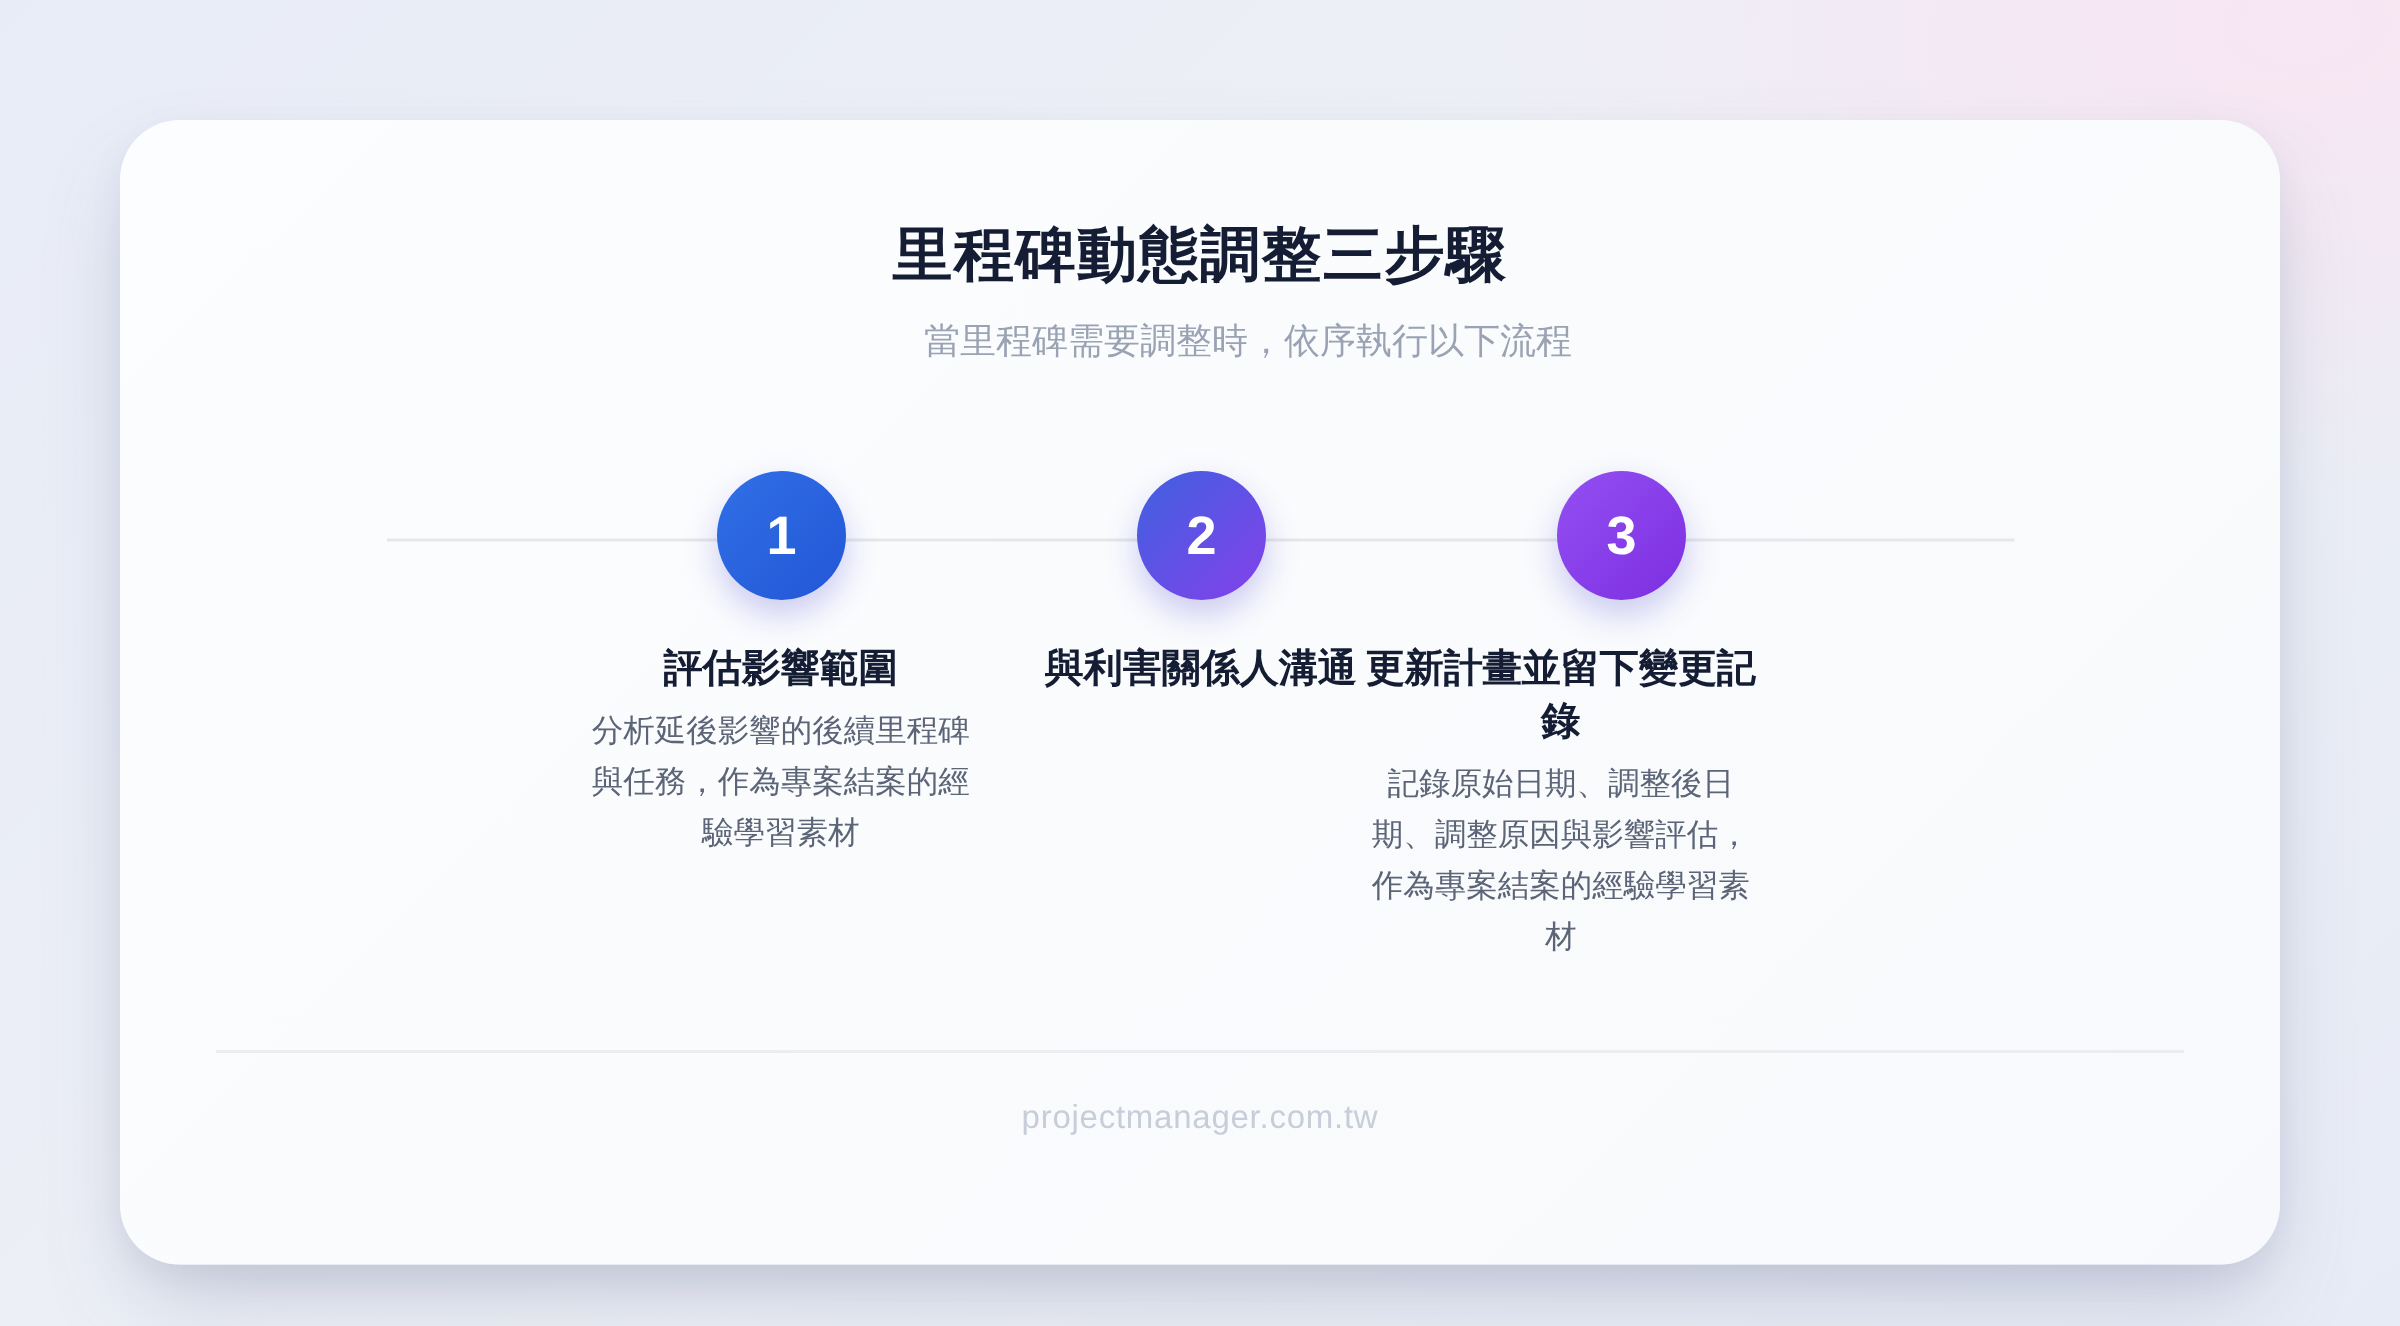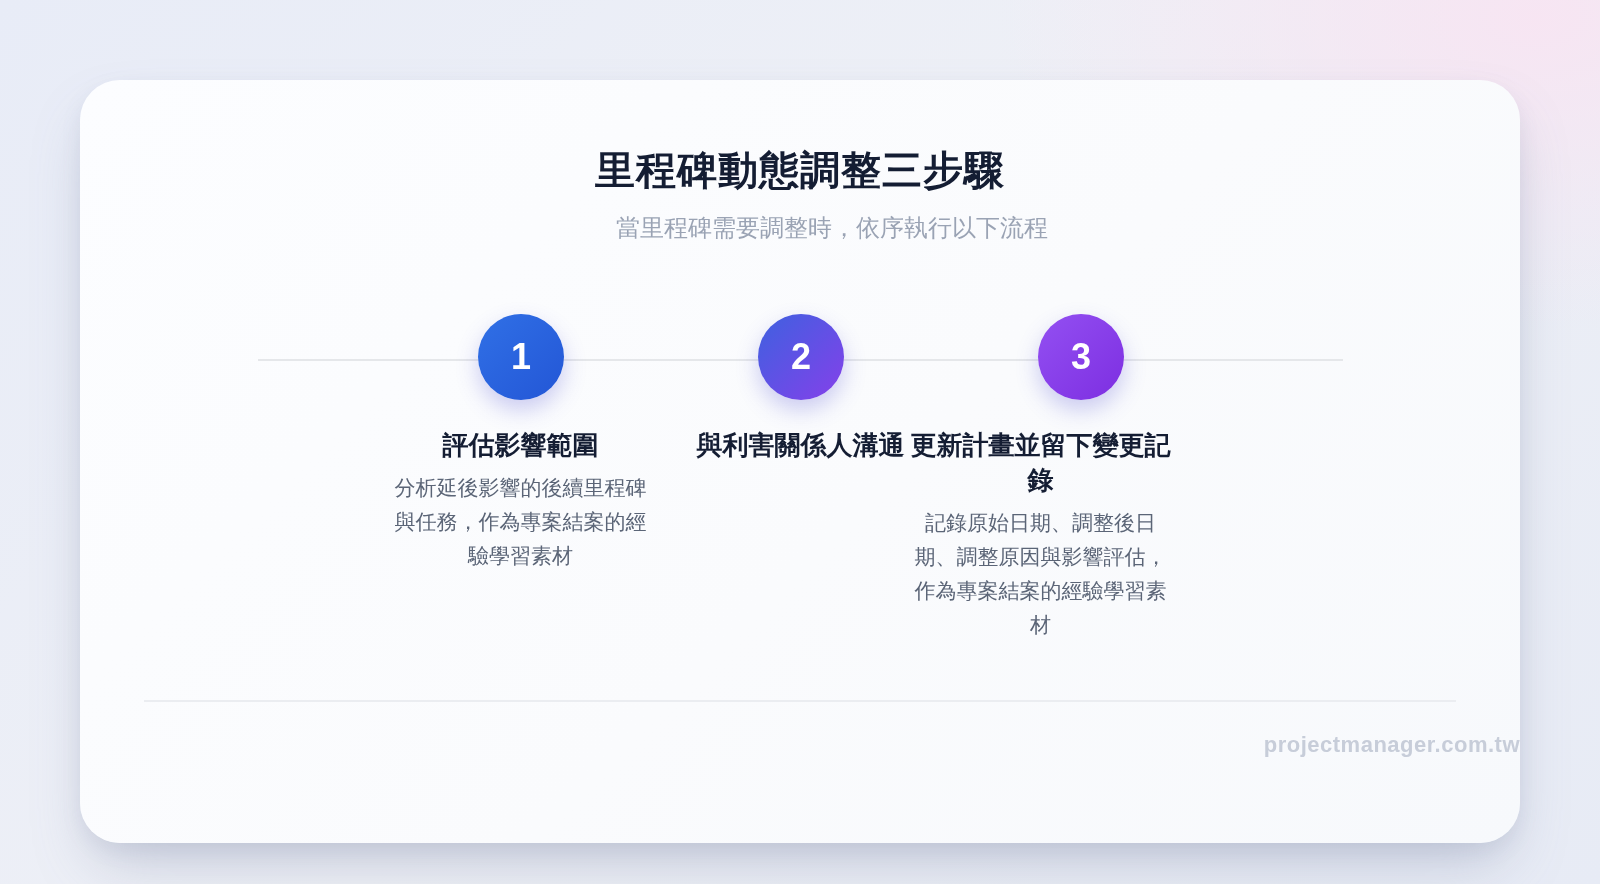--- a/index.html
+++ b/index.html
@@ -86,23 +86,23 @@
   }
   .divider {
     position: absolute;
     top: 620px; left: 64px;
     width: 1312px; height: 1.5px;
     background: #ebedf1;
   }
   .footer-text {
     position: absolute;
     top: 652px; left: 0; width: 100%;
-    text-align: right;
+    text-align: center;
     font-size: 22px;
-    font-weight: 700;
+    font-weight: 400;
     letter-spacing: 0.5px;
     color: #c7cdd9;
   }
 </style>
 </head>
 <body>
 
 <div class="stage">
   <div class="card">
 

